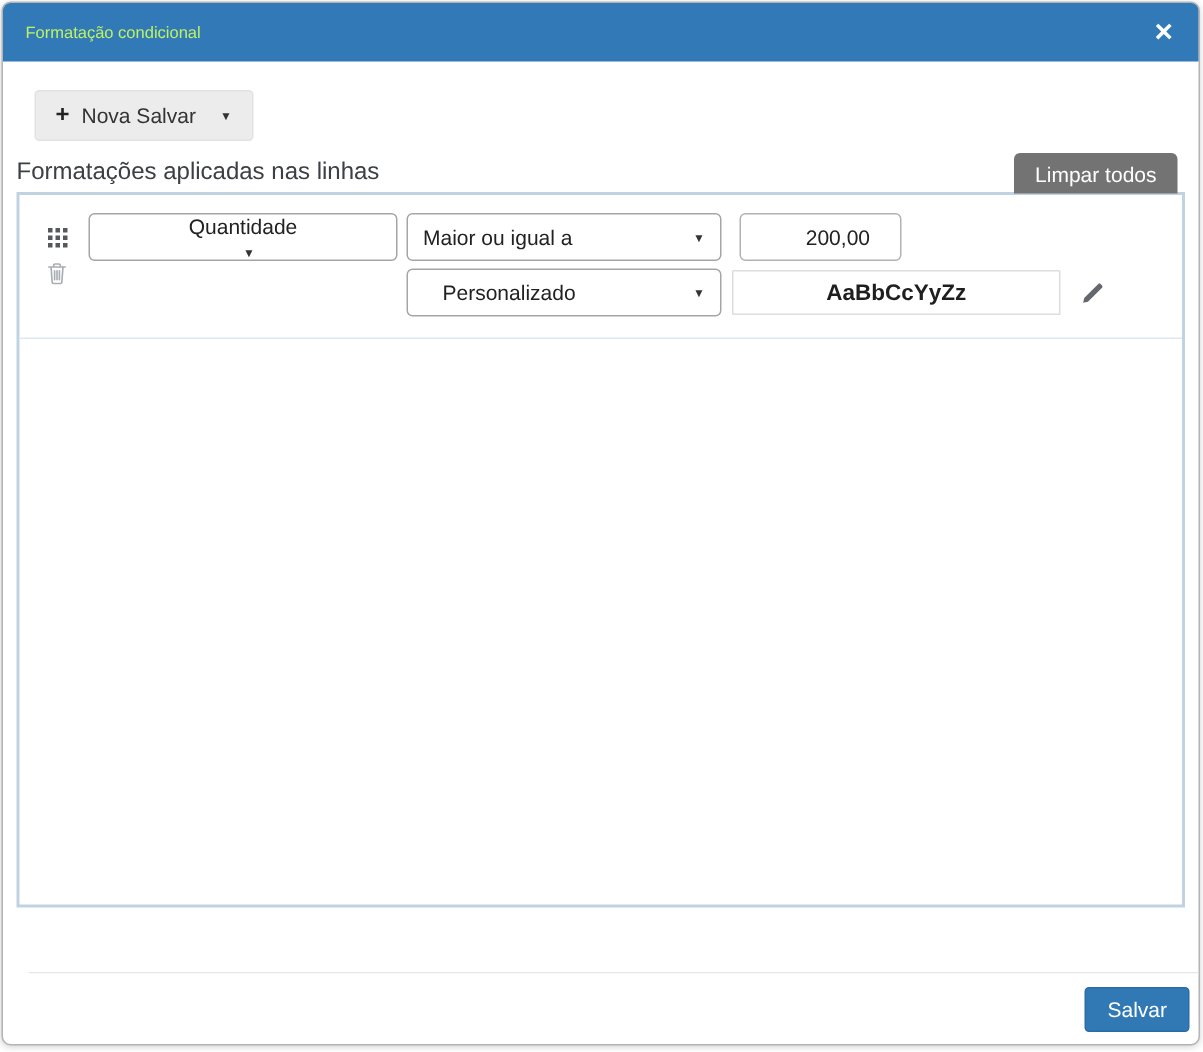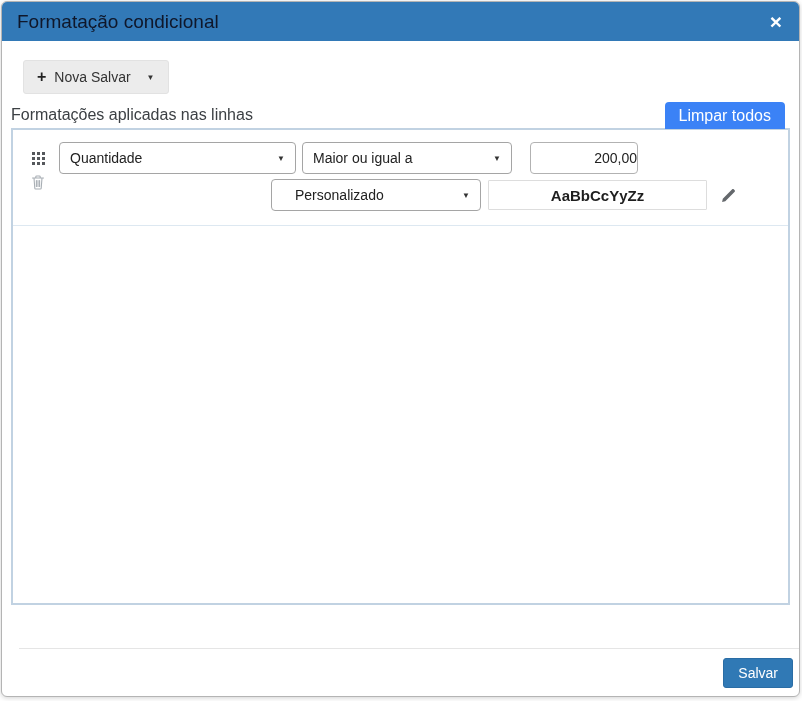--- a/index.html
+++ b/index.html
@@ -11,42 +11,42 @@
     background:#fff; border:1px solid #b4b4b4; border-radius:6px;
     box-shadow:0 1px 5px rgba(0,0,0,.18);
   }
 
   
   .header {
     position:absolute; left:0; right:0; top:0; height:39px;
     background:#3279b7; border-radius:5px 5px 0 0;
     display:flex; align-items:center; padding:0 15px;
   }
-  .title { color:#0f172a; font-size:19px; }
+  .title { color:#bef264; font-size:11px; }
   .close {
     margin-left:auto; color:#fff; font-size:21px; font-weight:bold;
     line-height:1; cursor:pointer; padding:0 2px;
   }
 
   
   .btn-new-rule {
     position:absolute; left:21px; top:58px; height:34px;
     background:#ececec; border:1px solid #e2e2e2; border-radius:3px;
     display:inline-flex; align-items:center; padding:0 13px;
     font-size:14px; color:#333; cursor:pointer; font-family:inherit;
   }
   .btn-new-rule .plus { font-weight:bold; font-size:16px; margin-right:8px; color:#222; }
   .btn-new-rule .caret { font-size:8px; margin-left:16px; color:#333; }
 
   
   .heading { position:absolute; left:9px; top:104px; font-size:16px; color:#3c4044; }
   .clear-all {
     position:absolute; right:14px; top:100px; height:27px; z-index:2;
-    background:#3b82f6; border:none; border-radius:4px 4px 0 0;
-    color:#fff; font-size:16px; padding:0 14px; cursor:pointer; font-family:inherit;
+    background:#737373; border:none; border-radius:4px 4px 0 0;
+    color:#fff; font-size:14px; padding:0 14px; cursor:pointer; font-family:inherit;
   }
 
   
   .panel {
     position:absolute; left:9px; right:9px; top:126px; bottom:91px;
     border:2px solid #c1d2e2; background:#fff;
   }
   .rule-row {
     position:relative; padding:12px 10px 14px 46px;
     border-bottom:1px solid #dde8f1;
@@ -60,26 +60,26 @@
   .trash { position:absolute; left:17px; top:44px; cursor:pointer; line-height:0; }
 
   .ctl-row { display:flex; align-items:center; }
   .ctl-row + .ctl-row { margin-top:5px; }
   .select {
     height:32px; background:#fff; border:1px solid #a5a5a5; border-radius:4px;
     display:flex; align-items:center; justify-content:space-between;
     padding:0 10px; font-size:14px; color:#222; cursor:pointer;
   }
   .select .sel-caret { font-size:8px; color:#333; margin-left:8px; }
-  .sel-field { width:237px; margin-right:6px; }
-  .sel-operator { width:210px; margin-right:18px;gap:15px; }
+  .sel-field { width:206px; margin-right:6px;flex-direction:column; }
+  .sel-operator { width:210px; margin-right:12px;gap:15px; }
   .sel-format { width:210px; margin-left:212px; margin-right:7px;padding-left:23px; }
   .value-input {
     width:108px; height:32px; border:1px solid #b2b2b2; border-radius:4px;
-    text-align:right; padding:0 0; font-size:14px; color:#222; font-family:inherit;
+    text-align:right; padding:0 20px; font-size:14px; color:#222; font-family:inherit;
   }
   .preview-box {
     width:219px; height:30px; border:1px solid #ddd; border-radius:1px;
     display:flex; align-items:center; justify-content:center;
     font-weight:bold; font-size:15px; color:#1e1e1e;
   }
   .pencil { margin-left:13px; line-height:0; cursor:pointer; }
 
   
   .footer {

